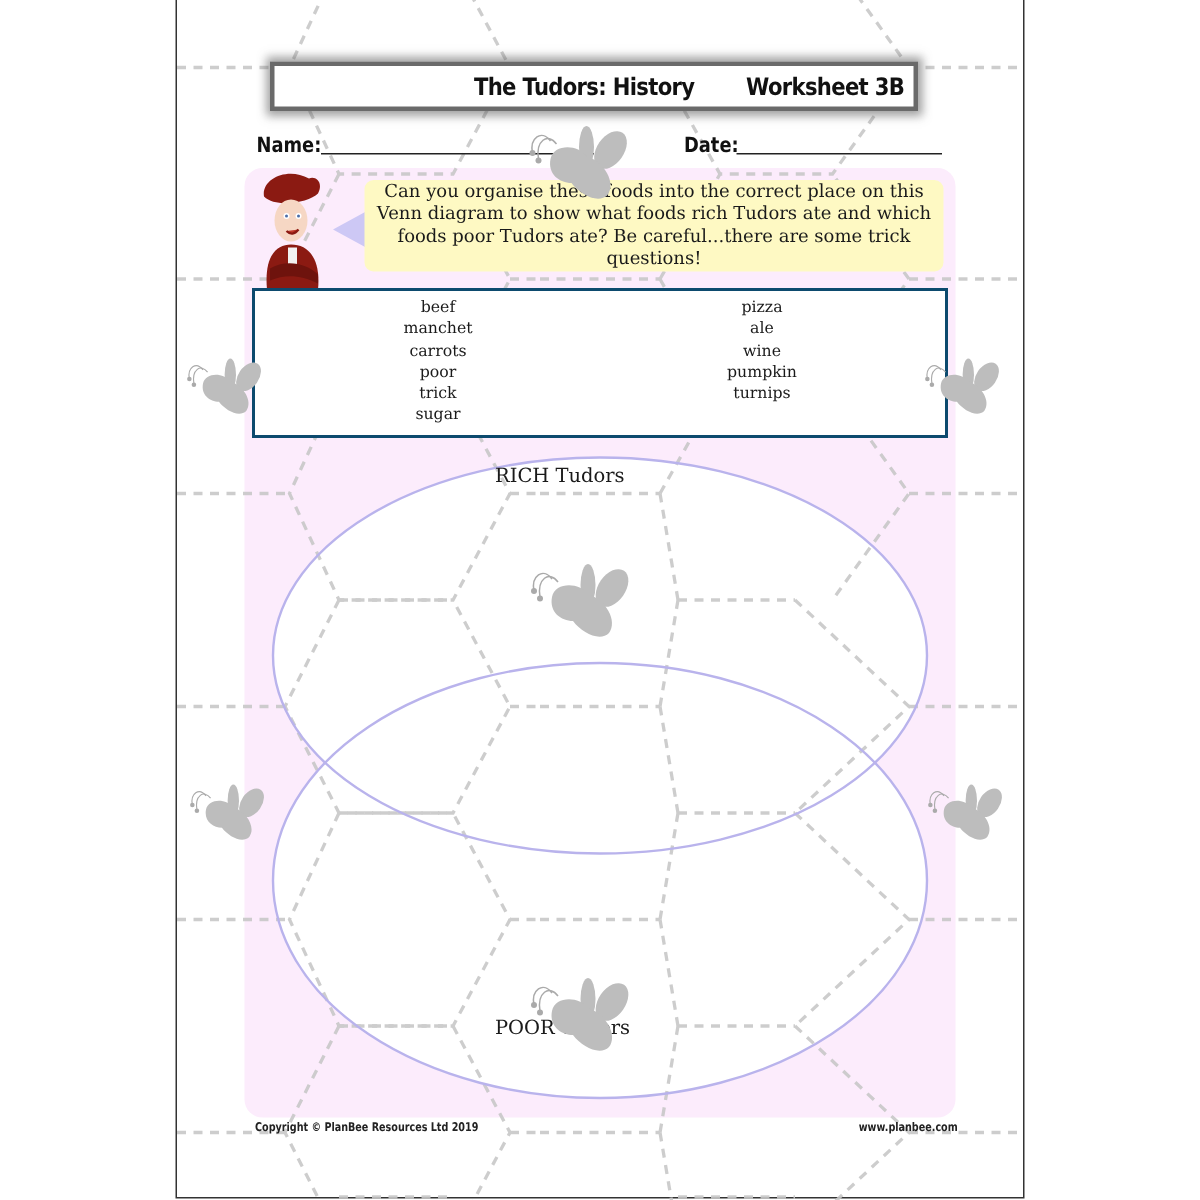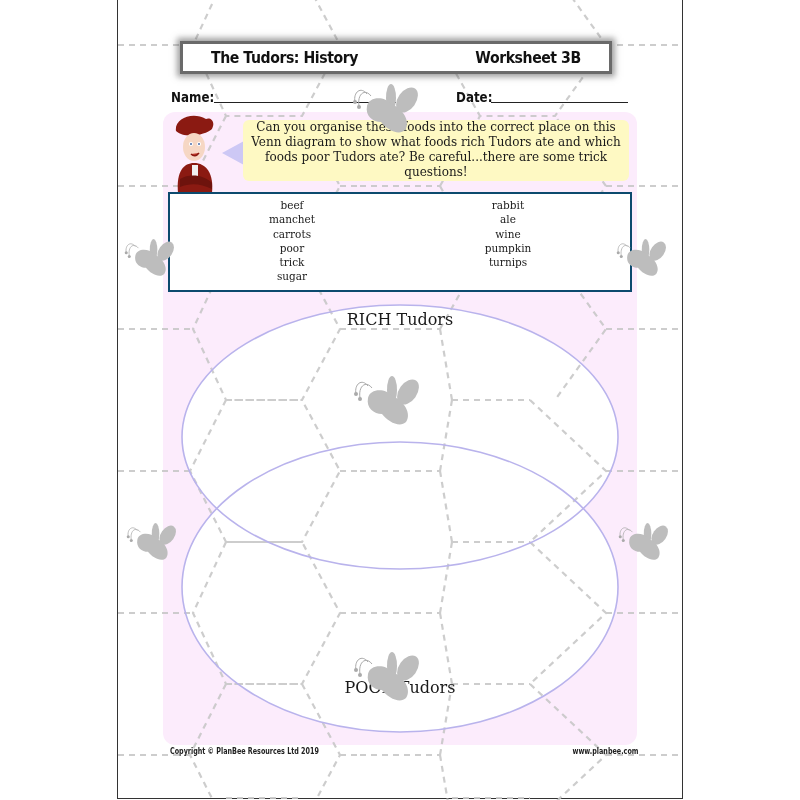--- a/index.html
+++ b/index.html
@@ -1,32 +1,32 @@
 <!DOCTYPE html>
 <html><head>
 <meta charset="utf-8">
 <style>
   html, body { margin:0; padding:0; background:#ffffff; }
   body { width:800px; height:800px; position:relative; overflow:hidden; font-family:"DejaVu Serif", serif; }
   .page { position:absolute; left:117px; top:-2px; width:564px; height:799px; border:1.5px solid #333; background:#fff; overflow:hidden; }
   .grid { position:absolute; left:0; top:0; width:800px; height:800px; pointer-events:none; }
-  .title-bar { position:absolute; left:180px; top:41px; width:432px; height:33px; background:#fff; border:3px solid #6a6a6a; box-shadow:0 0 6px 3px rgba(80,80,80,0.55); display:flex; align-items:center; justify-content:space-between; padding:0 28px; box-sizing:border-box; }
+  .title-bar { position:absolute; left:180px; top:41px; width:432px; height:33px; background:#fff; border:3px solid #6a6a6a; box-shadow:0 0 6px 3px rgba(80,80,80,0.55); display:flex; align-items:center; justify-content:flex-end; padding:0 6px; box-sizing:border-box; }
   .title-text { font-family:"DejaVu Sans", sans-serif; font-weight:bold; font-size:16px; color:#111; letter-spacing:-0.5px; transform:scaleX(0.88); transform-origin:left center; }
   .title-right { transform-origin:right center; }
   .field-label { position:absolute; font-family:"DejaVu Sans", sans-serif; font-weight:bold; font-size:14px; color:#111; transform:scaleX(0.85); transform-origin:left center; }
   .field-line { position:absolute; height:0; border-bottom:1.5px solid #222; }
   .panel { position:absolute; left:163px; top:112px; width:474px; height:633px; background:#fcecfc; border-radius:12px; }
   .bubble { position:absolute; left:243px; top:120px; width:386px; height:61px; background:#fef9c3; border-radius:6px; display:flex; align-items:flex-start; justify-content:center; text-align:center; font-size:12px; line-height:15px; color:#1a1a1a; padding:0 8px; box-sizing:border-box; }
   .bubble-tail { position:absolute; left:222px; top:141px; width:0; height:0; border-top:12px solid transparent; border-bottom:12px solid transparent; border-right:22px solid #cdc8f5; }
   .tudor { position:absolute; left:170px; top:113px; width:60px; height:80px; }
   .wordbank { position:absolute; left:168px; top:192px; width:464px; height:100px; border:2px solid #0c4a6e; background:#fff; box-sizing:border-box; display:flex; justify-content:space-around; padding:4px 14px 0 14px; }
   .wb-col { display:flex; flex-direction:column; align-items:center; width:25%; }
   .wb-item { font-size:10.5px; line-height:14.3px; color:#1a1a1a; white-space:nowrap; }
   .venn { position:absolute; left:0; top:0; width:800px; height:800px; pointer-events:none; }
-  .venn-label { position:absolute; font-size:16px; color:#1a1a1a; text-align:center; width:140px; }
+  .venn-label { position:absolute; font-size:13px; color:#1a1a1a; text-align:left; width:140px; }
   .footer { position:absolute; top:747px; font-family:"DejaVu Sans", sans-serif; font-weight:bold; font-size:8px; color:#222; transform:scaleX(0.8); }
   .bee { position:absolute; }
 </style>
 </head>
 <body>
 
 <div class="page"></div>
 
 <div class="panel"></div>
 
@@ -136,21 +136,21 @@
 <div class="wordbank">
   <div class="wb-col">
     <span class="wb-item">beef</span>
     <span class="wb-item">manchet</span>
     <span class="wb-item">carrots</span>
     <span class="wb-item">poor</span>
     <span class="wb-item">trick</span>
     <span class="wb-item">sugar</span>
   </div>
   <div class="wb-col">
-    <span class="wb-item">rabbit</span>
+    <span class="wb-item">pizza</span>
     <span class="wb-item">ale</span>
     <span class="wb-item">wine</span>
     <span class="wb-item">pumpkin</span>
     <span class="wb-item">turnips</span>
   </div>
 </div>
 
 <div class="venn-label" style="left:330px; top:310px;">RICH Tudors</div>
 <div class="venn-label" style="left:330px; top:678px;">POOR Tudors</div>
 

